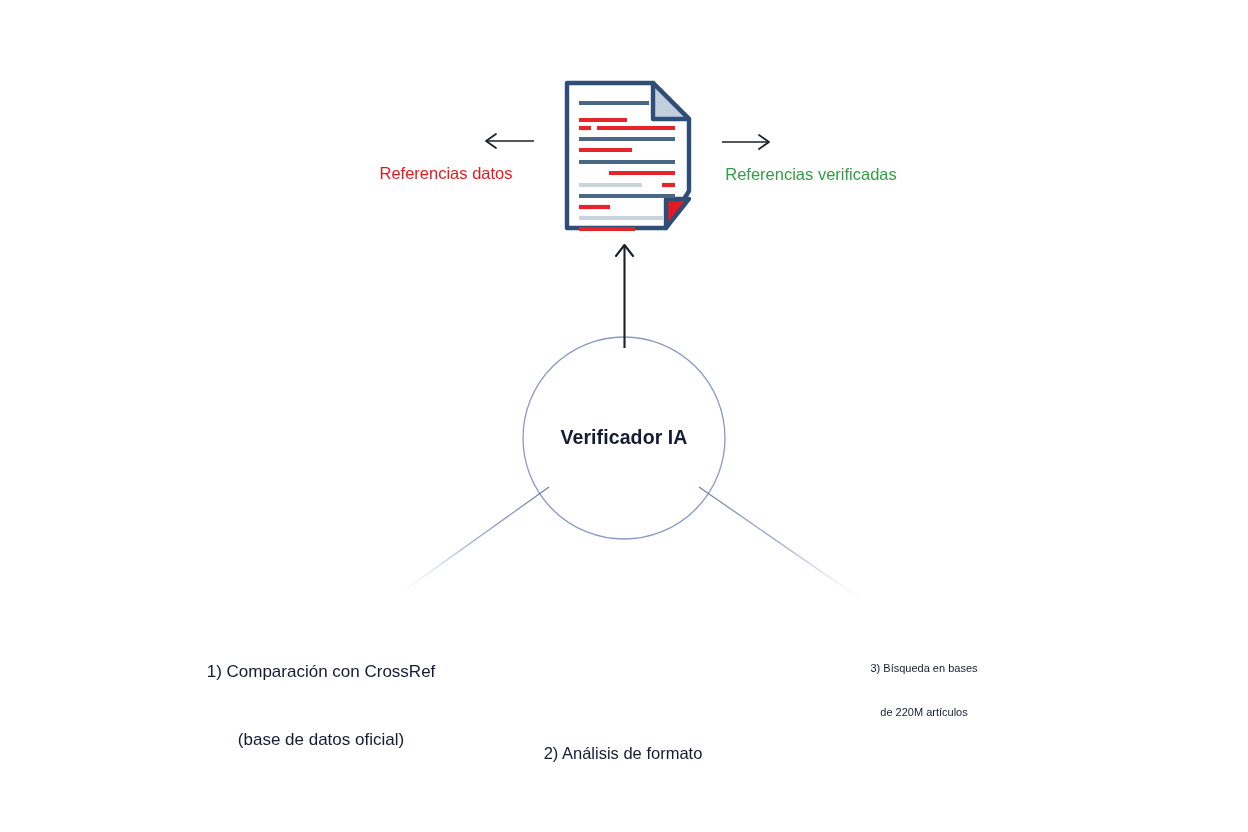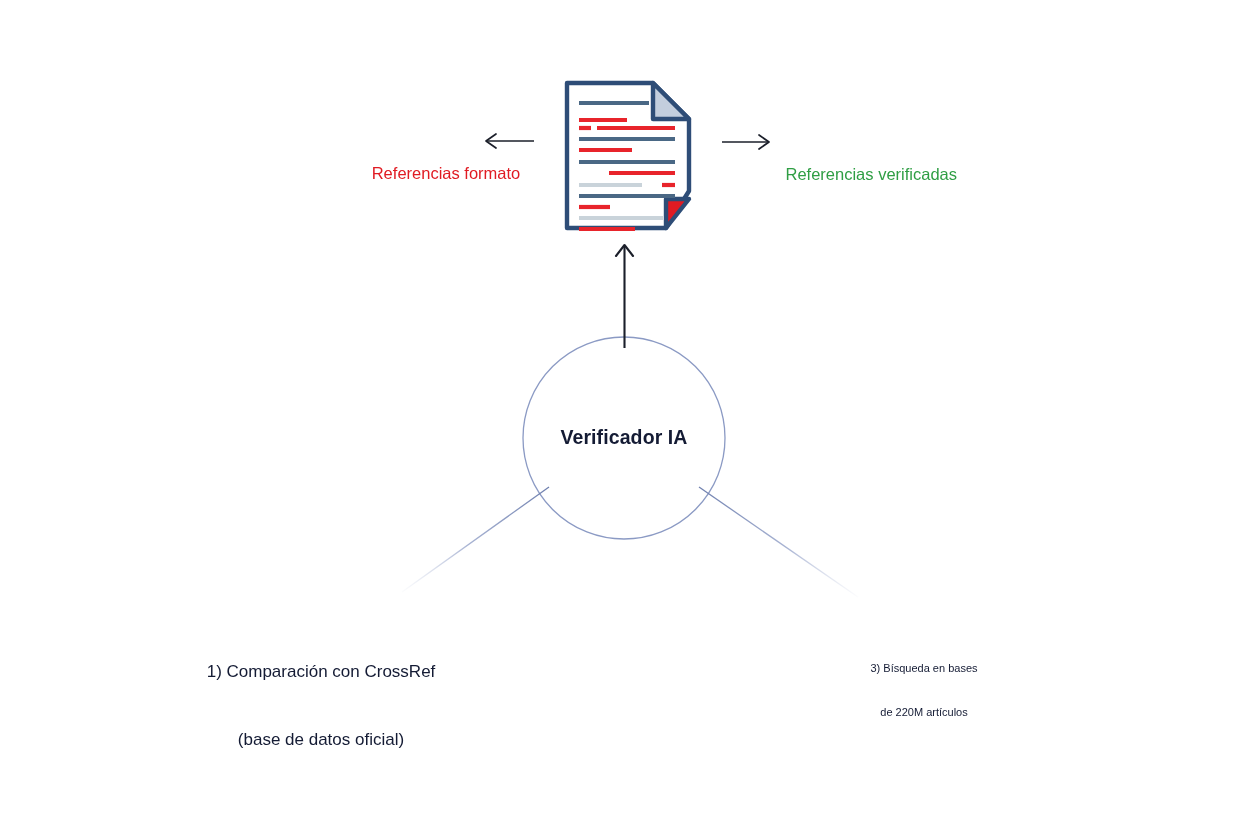--- a/index.html
+++ b/index.html
@@ -34,21 +34,20 @@
     font-size: 16.5px;
     font-weight: 500;
   }
   #label-verified {
     left: 665px;
     top: 164px;
     width: 292px;
     color: #2f9e44;
     font-size: 16.5px;
     font-weight: 500;
-    text-align: right;
   }
   #label-center {
     left: 474px;
     top: 425px;
     width: 300px;
     color: #141b34;
     font-size: 19.5px;
     font-weight: 700;
     letter-spacing: 0.1px;
   }
@@ -140,30 +139,31 @@
       <line x1="14" y1="104" x2="77" y2="104" stroke="#c9d3da" stroke-width="4.2"></line>
       <line x1="97" y1="104" x2="110" y2="104" stroke="#e8242b" stroke-width="4.2"></line>
       <line x1="14" y1="115" x2="110" y2="115" stroke="#4a6885" stroke-width="4.2"></line>
       <line x1="14" y1="126" x2="45" y2="126" stroke="#e8242b" stroke-width="4.2"></line>
       <line x1="14" y1="137" x2="98" y2="137" stroke="#c9d3da" stroke-width="4.2"></line>
       <line x1="14" y1="148" x2="70" y2="148" stroke="#e8242b" stroke-width="4.2"></line>
     </g>
   </g>
 </svg>
 
-<div class="txt" id="label-false">Referencias formato</div>
+<div class="txt" id="label-false">Referencias datos</div>
 
 <div class="txt" id="label-verified">Referencias verificadas</div>
 
 <div class="txt" id="label-center">Verificador IA</div>
 
 <div class="txt" id="label-step-1">
   <div>1) Comparación con CrossRef</div>
   <div>(base de datos oficial)</div>
 </div>
 
 <div class="txt" id="label-step-2">
+  <div>2) Análisis de formato</div>
 </div>
 
 <div class="txt" id="label-step-3">
   <div>3) Bísqueda en bases</div>
   <div>de 220M artículos</div>
 </div>
 
 </body></html>

